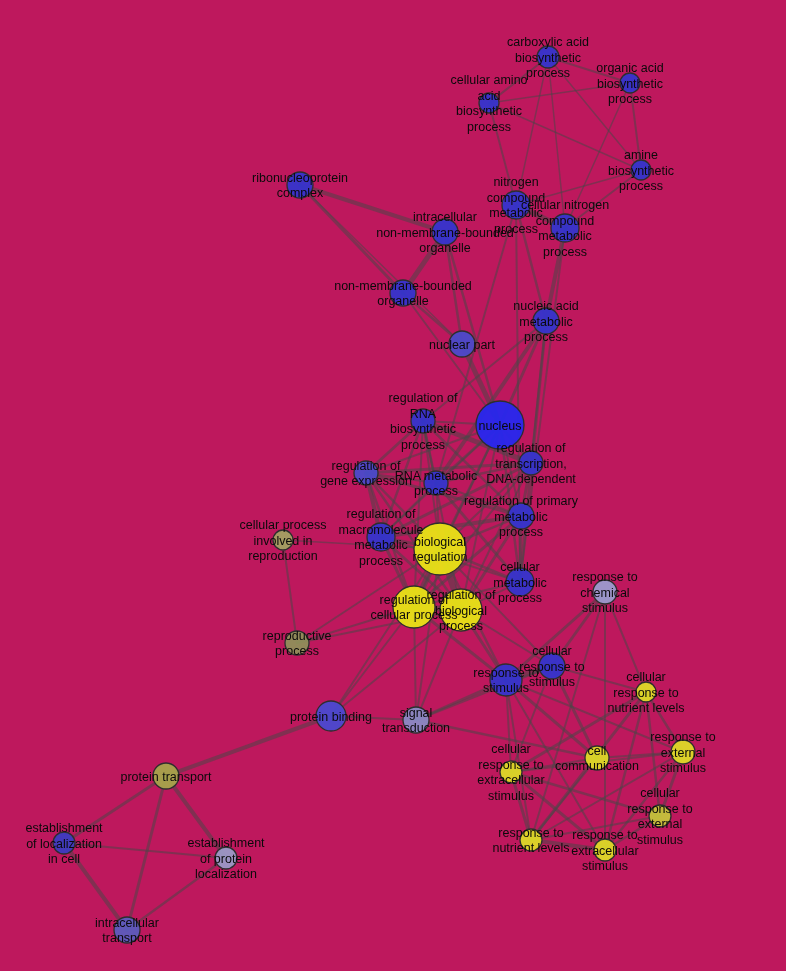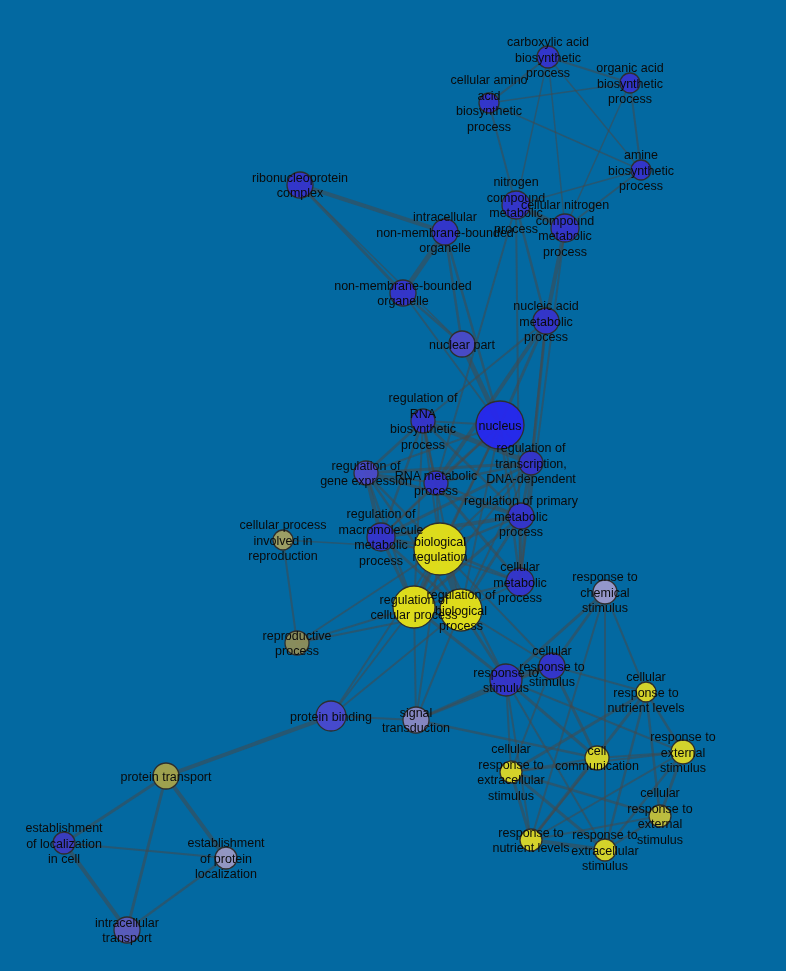--- a/index.html
+++ b/index.html
@@ -5,21 +5,21 @@
   html, body {
     margin: 0;
     padding: 0;
     background: #ffffff;
     font-family: "Liberation Sans", "DejaVu Sans", sans-serif;
   }
   #stage {
     position: relative;
     width: 786px;
     height: 971px;
-    background: #0369a1;
+    background: #be185d;
     overflow: hidden;
   }
   svg text {
     font-family: "Liberation Sans", "DejaVu Sans", sans-serif;
     font-size: 12.5px;
     fill: #0a0a0a;
   }
   svg circle.node {
     stroke: #2e2e2e;
     stroke-width: 1.3;

